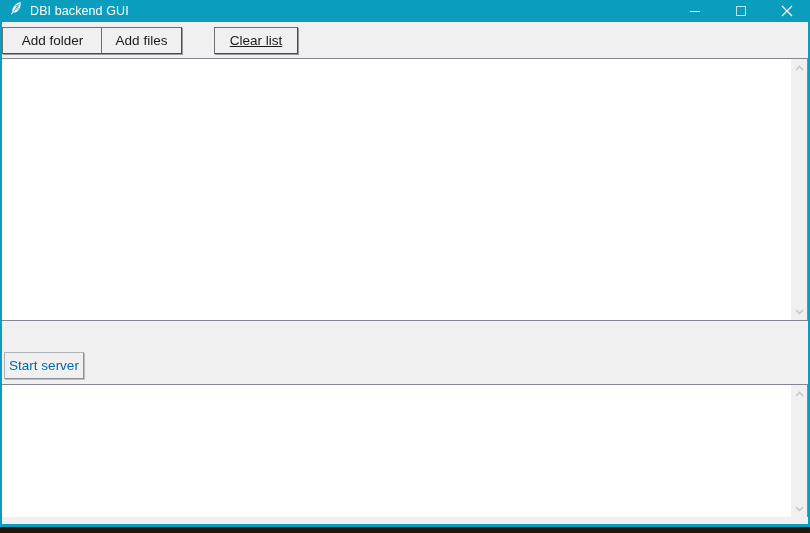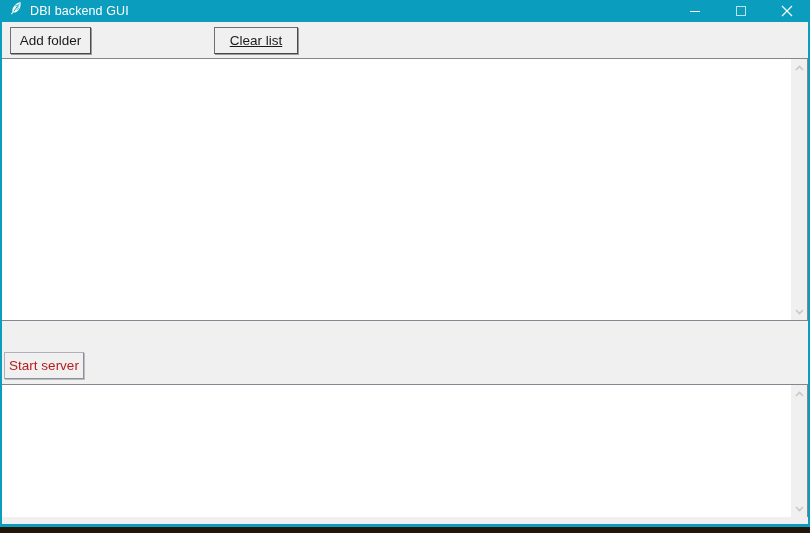--- a/index.html
+++ b/index.html
@@ -94,21 +94,21 @@
     box-shadow: 1px 1px 0 0 #9a9a9a;
     font-family: "Liberation Sans", sans-serif;
     font-size: 13.5px;
     color: #1a1a1a;
     display: flex;
     align-items: center;
     justify-content: center;
     white-space: nowrap;
     cursor: default;
   }
-  #btn-add-folder { left: 10px;   width: 81px; }
+  #btn-add-folder { left: 2px;   width: 101px; }
   #btn-add-files  { left: 101px; width: 81px; }
   #btn-clear-list { left: 214px; width: 84px; text-decoration: underline; }
 
   
   .textpanel {
     position: absolute;
     background: #ffffff;
     box-sizing: border-box;
     border: 1px solid #828790;
     overflow: hidden;
@@ -177,21 +177,21 @@
     width: 80px;
     height: 27px;
     box-sizing: border-box;
     background: #f0f0f0;
     border: 1px solid #aeb2b8;
     border-right-color: #8d9096;
     border-bottom-color: #8d9096;
     box-shadow: 1px 1px 0 0 #b9bcc0;
     font-family: "Liberation Sans", sans-serif;
     font-size: 13.5px;
-    color: #b91c1c;
+    color: #0369a1;
     display: flex;
     align-items: center;
     justify-content: center;
     white-space: nowrap;
     cursor: default;
   }
 
   
   #bottom-strip {
     position: absolute;
@@ -233,20 +233,21 @@
 
     <div class="wctrl">
       <svg width="12" height="12" viewBox="0 0 12 12">
         <path d="M1 1 L11 11 M11 1 L1 11" stroke="#ffffff" stroke-width="1.2" fill="none"></path>
       </svg>
     </div>
   </div>
 
   <div id="toolbar">
     <div class="tbtn" id="btn-add-folder">Add folder</div>
+    <div class="tbtn" id="btn-add-files">Add files</div>
     <div class="tbtn" id="btn-clear-list">Clear list</div>
   </div>
 
   <div class="textpanel" id="filelist-panel">
     <div class="textarea-inner"></div>
     <div class="vscroll">
       <div class="arrow up">
         <svg width="9" height="6" viewBox="0 0 9 6">
           <path d="M1 5 L4.5 1.5 L8 5" stroke="#c8c8c8" stroke-width="1.6" fill="none"></path>
         </svg>

